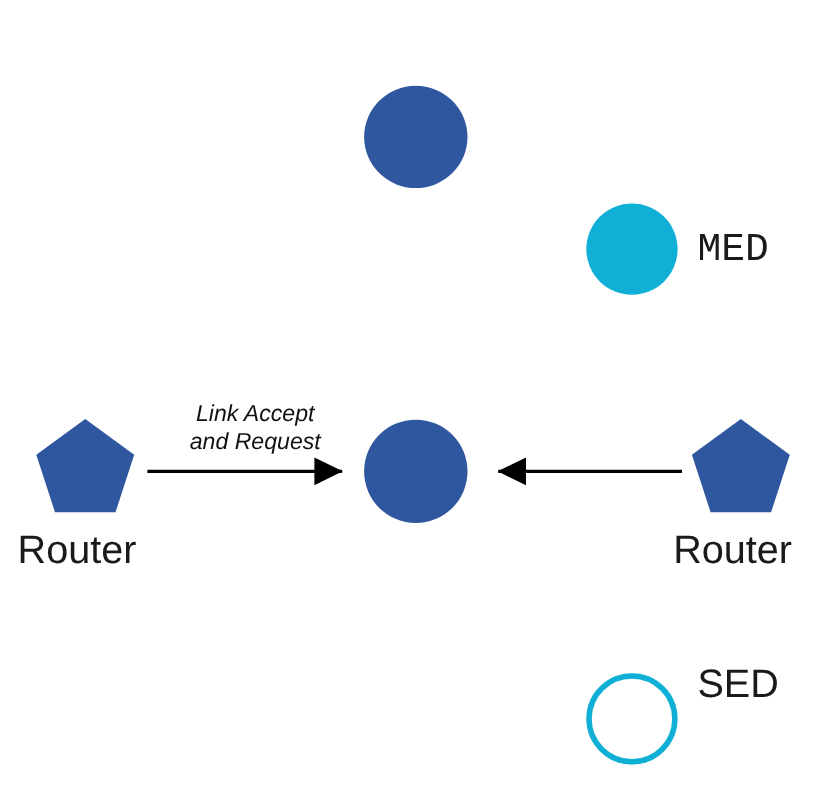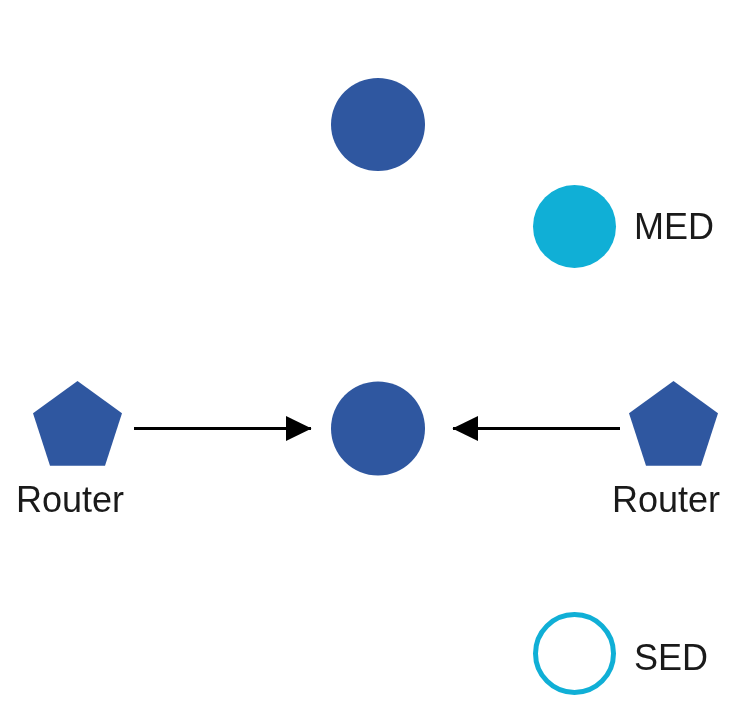--- a/index.html
+++ b/index.html
@@ -51,21 +51,21 @@
 </head>
 <body>
 
 <div id="canvas">
 
 
   <div class="circle-node" style="left:331px; top:78px; width:94px; height:93px; background:#2f57a0;"></div>
 
   <div class="circle-node" style="left:533px; top:185px; width:83px; height:83px; background:#10afd6;"></div>
 
-  <div class="node-label" style="left:634px; top:209px;">MED</div>
+  <div class="node-label" style="left:634px; top:209px;font-family:Liberation Mono, monospace;">MED</div>
 
   <svg class="svg-layer" viewBox="0 0 752 720">
     <defs>
       <marker id="arrowhead-right" markerWidth="9" markerHeight="9" refX="8.4" refY="4.5" orient="auto" markerUnits="strokeWidth">
         <path d="M 0 0.3 L 8.6 4.5 L 0 8.7 z" fill="#000000"></path>
       </marker>
       <marker id="arrowhead-left" markerWidth="9" markerHeight="9" refX="8.4" refY="4.5" orient="auto" markerUnits="strokeWidth">
         <path d="M 0 0.3 L 8.6 4.5 L 0 8.7 z" fill="#000000"></path>
       </marker>
     </defs>
@@ -76,20 +76,22 @@
 
     <circle cx="378" cy="428.5" r="47" fill="#2f57a0"></circle>
 
     <circle cx="574.5" cy="653.5" r="39" fill="#ffffff" stroke="#10afd6" stroke-width="5"></circle>
 
     <line x1="134" y1="428.5" x2="311" y2="428.5" stroke="#000000" stroke-width="3" marker-end="url(#arrowhead-right)"></line>
 
     <line x1="620" y1="428.5" x2="453" y2="428.5" stroke="#000000" stroke-width="3" marker-end="url(#arrowhead-left)"></line>
   </svg>
 
+  <div class="edge-label" style="left:152px; top:365px; width:160px;">Link Accept
+and Request</div>
 
   <div class="node-label" style="left:16px; top:482px;">Router</div>
 
   <div class="node-label" style="left:612px; top:482px;">Router</div>
 
-  <div class="node-label" style="left:634px; top:640px;">SED</div>
+  <div class="node-label" style="left:634px; top:604px;">SED</div>
 
 </div>
 
 </body></html>

